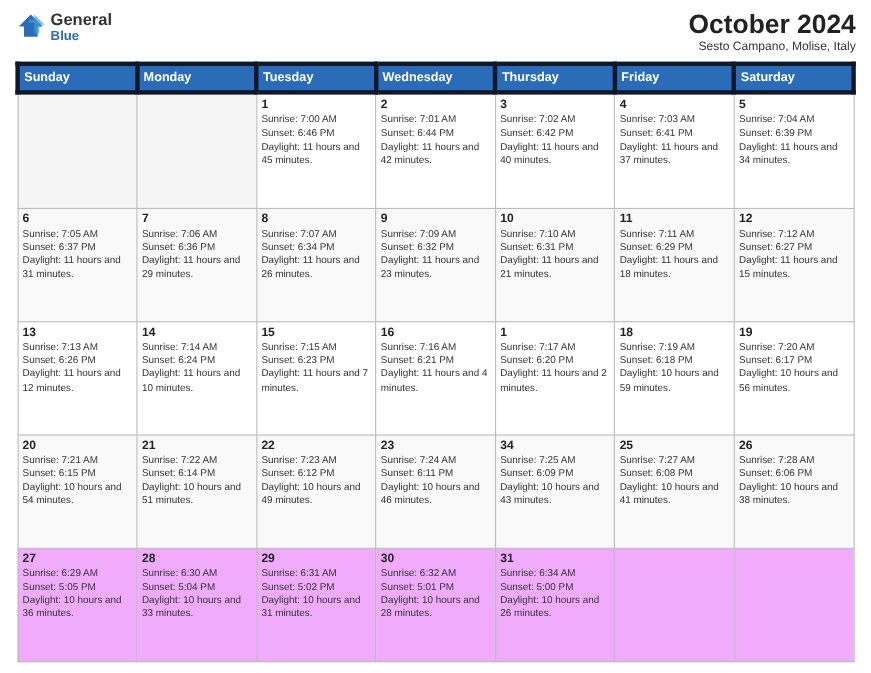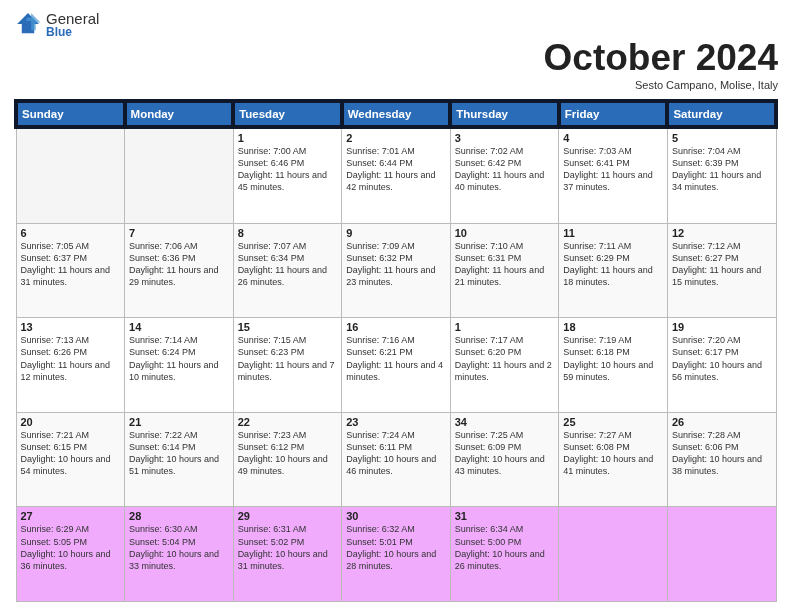--- a/index.html
+++ b/index.html
@@ -28,41 +28,40 @@
       align-items: center;
       gap: 4px;
     }
     .logo-text {
       display: flex;
       flex-direction: column;
       line-height: 1;
     }
     .logo-general {
       font-size: 15px;
-      font-weight: normal;
+      font-weight: bold;
       color: #333;
     }
     .logo-blue {
       font-size: 12px;
       font-weight: bold;
       color: #2a6cb8;
     }
     .logo-icon {
       width: 28px;
       height: 28px;
     }
     .title-block {
       text-align: right;
     }
     .month-title {
-      font-size: 37px;
+      font-size: 24px;
       font-weight: bold;
       color: #222;
       line-height: 1.1;
-      margin-top: 28px;
     }
     .subtitle {
       font-size: 11px;
       color: #333;
     }
     .calendar {
       flex: 1;
       border: 1px solid #bbb;
       border-collapse: collapse;
       width: 100%;

